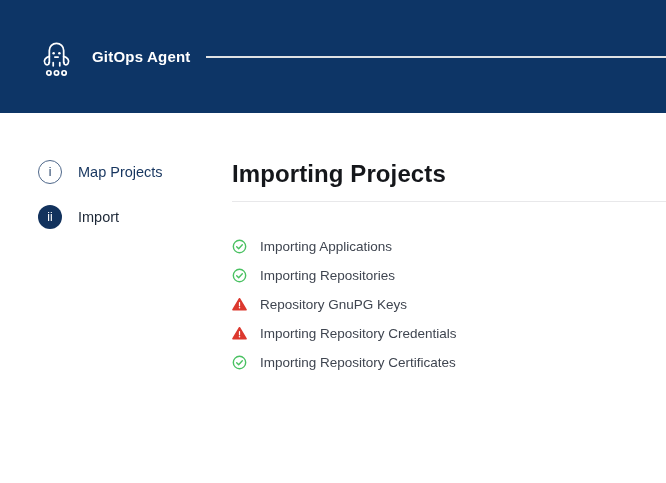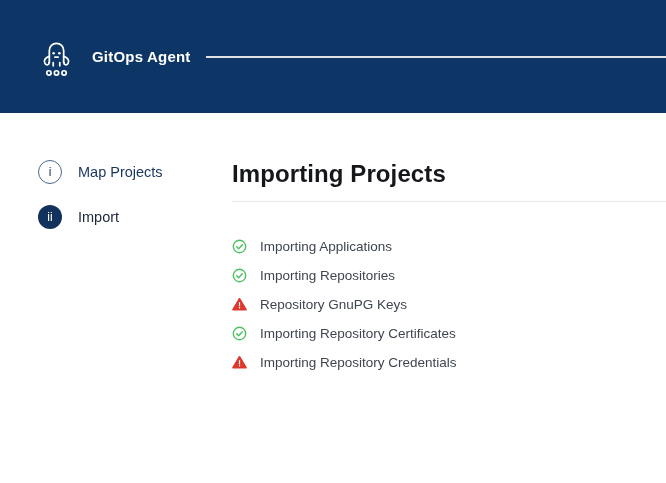--- a/index.html
+++ b/index.html
@@ -194,37 +194,37 @@
     <span class="task-icon icon-error">
       <svg viewBox="0 0 16 16" width="15" height="15">
         <path d="M8 1.8 L15 13.6 H1 Z" fill="var(--error-red)" stroke="var(--error-red)" stroke-width="1.6" stroke-linejoin="round"></path>
         <line x1="8" y1="6" x2="8" y2="9.4" stroke="#ffffff" stroke-width="1.3" stroke-linecap="round"></line>
         <circle cx="8" cy="11.5" r="0.85" fill="#ffffff"></circle>
       </svg>
     </span>
     <span class="task-label">Repository GnuPG Keys</span>
   </li>
           <li class="task">
-    <span class="task-icon icon-success">
-      <svg viewBox="0 0 16 16" width="15" height="15">
-        <circle cx="8" cy="8" r="6.6" fill="none" stroke="var(--success-green)" stroke-width="1.5"></circle>
-        <path d="M5 8.3 L7.1 10.3 L11 6.1" fill="none" stroke="var(--success-green)" stroke-width="1.5" stroke-linecap="round" stroke-linejoin="round"></path>
-      </svg>
-    </span>
-
-    <span class="task-label">Importing Repository Certificates</span>
-  </li>
-          <li class="task">
 
     <span class="task-icon icon-error">
       <svg viewBox="0 0 16 16" width="15" height="15">
         <path d="M8 1.8 L15 13.6 H1 Z" fill="var(--error-red)" stroke="var(--error-red)" stroke-width="1.6" stroke-linejoin="round"></path>
         <line x1="8" y1="6" x2="8" y2="9.4" stroke="#ffffff" stroke-width="1.3" stroke-linecap="round"></line>
         <circle cx="8" cy="11.5" r="0.85" fill="#ffffff"></circle>
       </svg>
     </span>
     <span class="task-label">Importing Repository Credentials</span>
   </li>
+          <li class="task">
+    <span class="task-icon icon-success">
+      <svg viewBox="0 0 16 16" width="15" height="15">
+        <circle cx="8" cy="8" r="6.6" fill="none" stroke="var(--success-green)" stroke-width="1.5"></circle>
+        <path d="M5 8.3 L7.1 10.3 L11 6.1" fill="none" stroke="var(--success-green)" stroke-width="1.5" stroke-linecap="round" stroke-linejoin="round"></path>
+      </svg>
+    </span>
+
+    <span class="task-label">Importing Repository Certificates</span>
+  </li>
         </ul>
     </main>
 
   </div>
 </div>
 
 </body></html>

